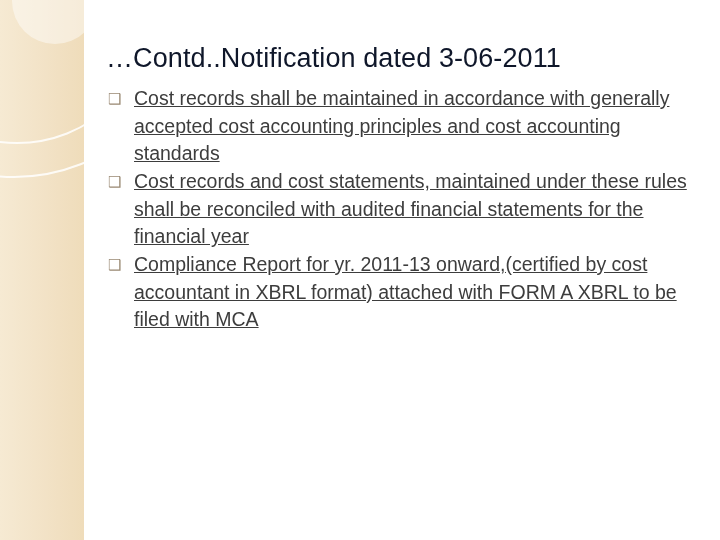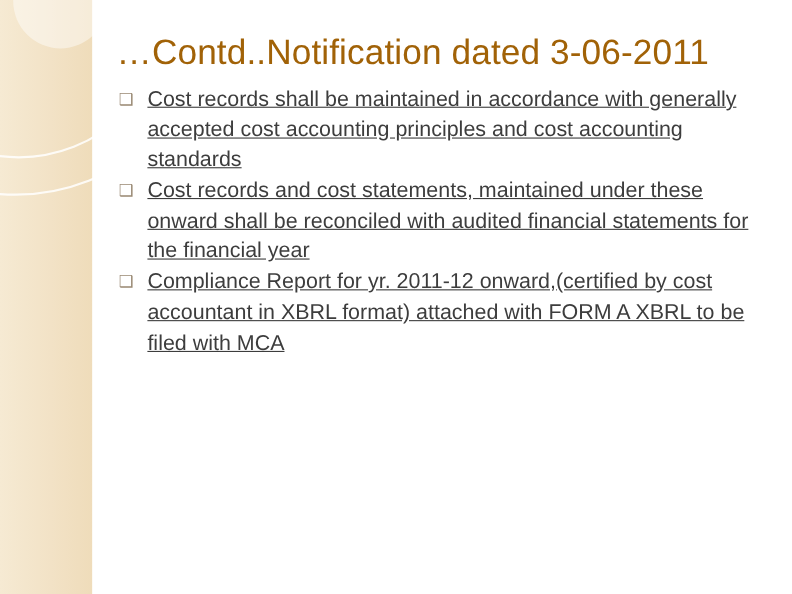--- a/index.html
+++ b/index.html
@@ -66,25 +66,25 @@
   }
 
   .content {
     position: absolute;
     left: 106px;
     top: 24px;
     width: 600px;
   }
 
   .title {
-    font-size: 32px;
+    font-size: 27px;
     line-height: 1.22;
-    color: #a16207;
+    color: #0f172a;
     font-weight: normal;
-    margin: 4px 0 10px 0;
+    margin: 18px 0 10px 0;
     letter-spacing: 0.1px;
   }
 
   .bullets {
     margin: 0;
     padding: 0;
     list-style: none;
   }
   .bullet {
     position: relative;
@@ -124,22 +124,22 @@
 
     <h1 class="title">…Contd..Notification dated 3-06-2011</h1>
 
     <ul class="bullets">
       <li class="bullet">
         <span class="marker">❑</span>
         <span class="btext">Cost records shall be maintained in accordance with generally accepted cost accounting principles and cost accounting standards</span>
       </li>
       <li class="bullet">
         <span class="marker">❑</span>
-        <span class="btext">Cost records and cost statements, maintained under these onward shall  be reconciled with audited financial statements for the financial year</span>
+        <span class="btext">Cost records and cost statements, maintained under these rules shall  be reconciled with audited financial statements for the financial year</span>
       </li>
       <li class="bullet">
         <span class="marker">❑</span>
-        <span class="btext">Compliance Report for yr. 2011-12 onward,(certified by cost accountant in XBRL format) attached with FORM A XBRL to be filed with MCA</span>
+        <span class="btext">Compliance Report for yr. 2011-13 onward,(certified by cost accountant in XBRL format) attached with FORM A XBRL to be filed with MCA</span>
       </li>
     </ul>
 
   </div>
 </div>
 
 </body></html>

